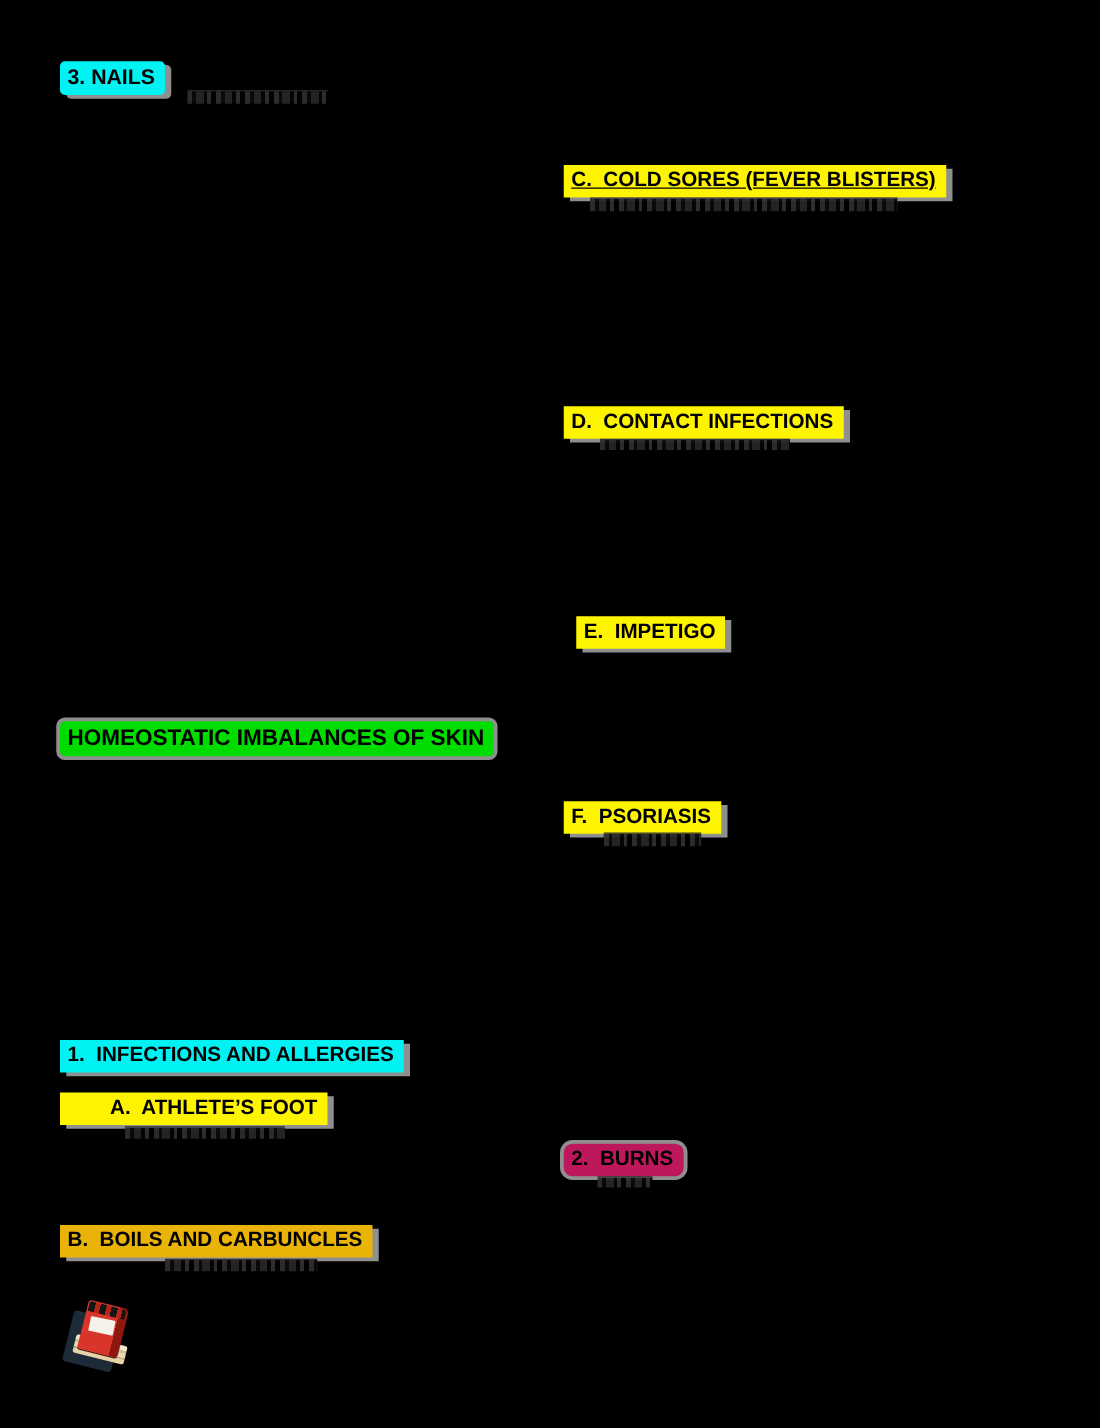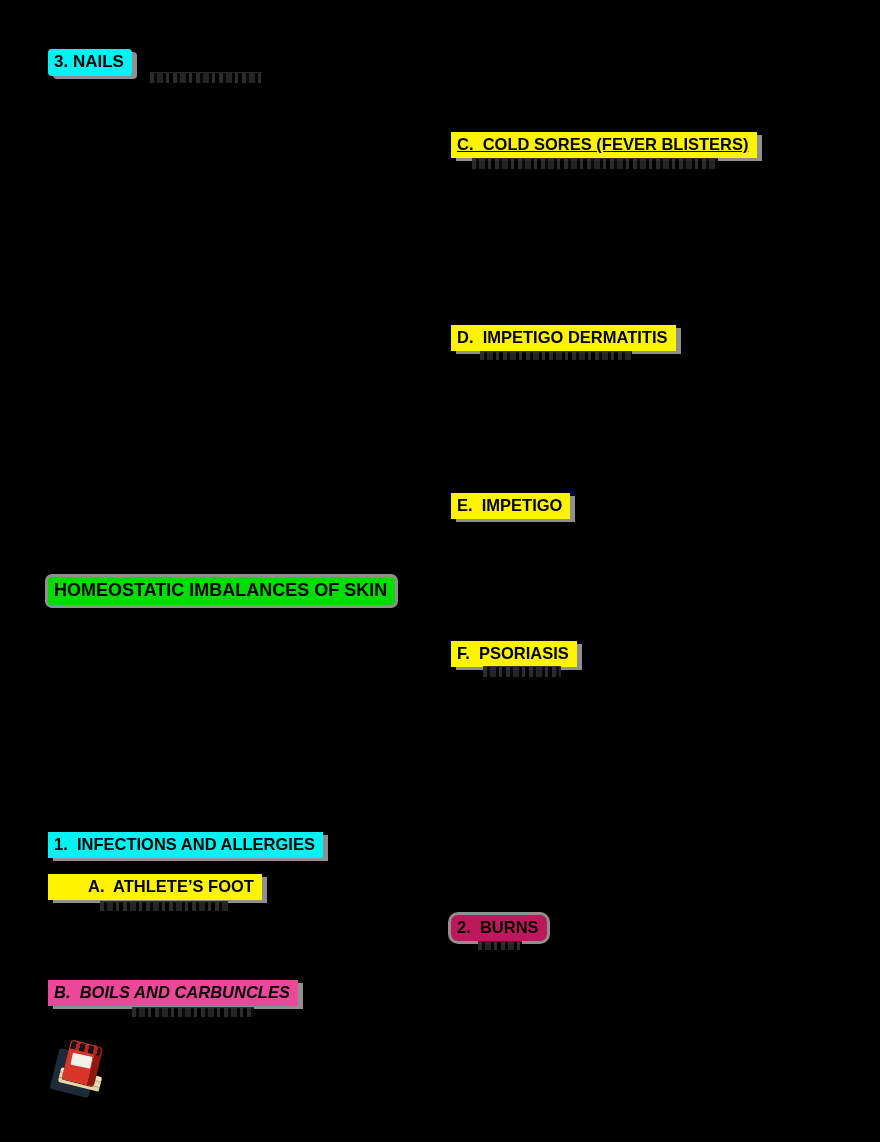--- a/index.html
+++ b/index.html
@@ -23,21 +23,21 @@
   .fs-md{font-size:16.5px;}
   .fs-lg{font-size:18px;}
   .sh-r{box-shadow:5px 3px 0 #8f8f8f;}
   .sh-ring{box-shadow:0 0 0 3px #8f8f8f;}
   .rounded{border-radius:7px;}
   .rounded-sm{border-radius:4px;}
 
   .h-nails          {left:48px;  top:49px;  font-size:17px;}
   .h-cold-sores     {left:451px; top:132px;text-decoration:underline;}
   .h-contact-derm   {left:451px; top:325px;}
-  .h-impetigo       {left:451px; top:493px;}
+  .h-impetigo       {left:461px; top:493px;}
   .h-homeostatic    {left:48px;  top:577px;}
   .h-psoriasis      {left:451px; top:641px;}
   .h-infections     {left:48px;  top:832px;}
   .h-athletes-foot  {left:48px;  top:874px;padding-left:40px;}
   .h-burns          {left:451px; top:915px;}
   .h-boils          {left:48px;  top:980px;}
 
   
   .smudge{
     position:absolute;
@@ -100,35 +100,35 @@
 </style>
 </head>
 <body>
 
 <div class="canvas">
 
   <span class="hl h-nails rounded-sm sh-r" style="background-color: rgb(0, 242, 242);">3. NAILS</span>
 
   <span class="hl h-cold-sores fs-md sh-r" style="background-color: rgb(255, 244, 0);">C.  COLD SORES (FEVER BLISTERS)</span>
 
-  <span class="hl h-contact-derm fs-md sh-r" style="background-color: rgb(255, 244, 0);">D.  IMPETIGO DERMATITIS</span>
+  <span class="hl h-contact-derm fs-md sh-r" style="background-color: rgb(255, 244, 0);">D.  CONTACT INFECTIONS</span>
 
   <span class="hl h-impetigo fs-md sh-r" style="background-color: rgb(255, 244, 0);">E.  IMPETIGO</span>
 
   <span class="hl h-homeostatic fs-lg rounded-sm sh-ring" style="background-color: rgb(0, 220, 0);">HOMEOSTATIC IMBALANCES OF SKIN</span>
 
   <span class="hl h-psoriasis fs-md sh-r" style="background-color: rgb(255, 244, 0);">F.  PSORIASIS</span>
 
   <span class="hl h-infections fs-md sh-r" style="background-color: rgb(0, 242, 242);">1.  INFECTIONS AND ALLERGIES</span>
 
   <span class="hl h-athletes-foot fs-md sh-r" style="background-color: rgb(255, 244, 0);">A.  ATHLETE’S FOOT</span>
 
   <span class="hl h-burns fs-md rounded sh-ring" style="background-color: #be185d;">2.  BURNS</span>
 
-  <span class="hl h-boils fs-md sh-r" style="background-color: #ec4899; font-style: italic;">B.  BOILS AND CARBUNCLES</span>
+  <span class="hl h-boils fs-md sh-r" style="background-color: #eab308;">B.  BOILS AND CARBUNCLES</span>
 
   <div class="smudge sm-nails"></div>
   <div class="smudge sm-cold"></div>
   <div class="smudge sm-contact"></div>
   <div class="smudge sm-psor"></div>
   <div class="smudge sm-athlete"></div>
   <div class="smudge sm-burns"></div>
   <div class="smudge sm-boils"></div>
 
   <div class="book">

